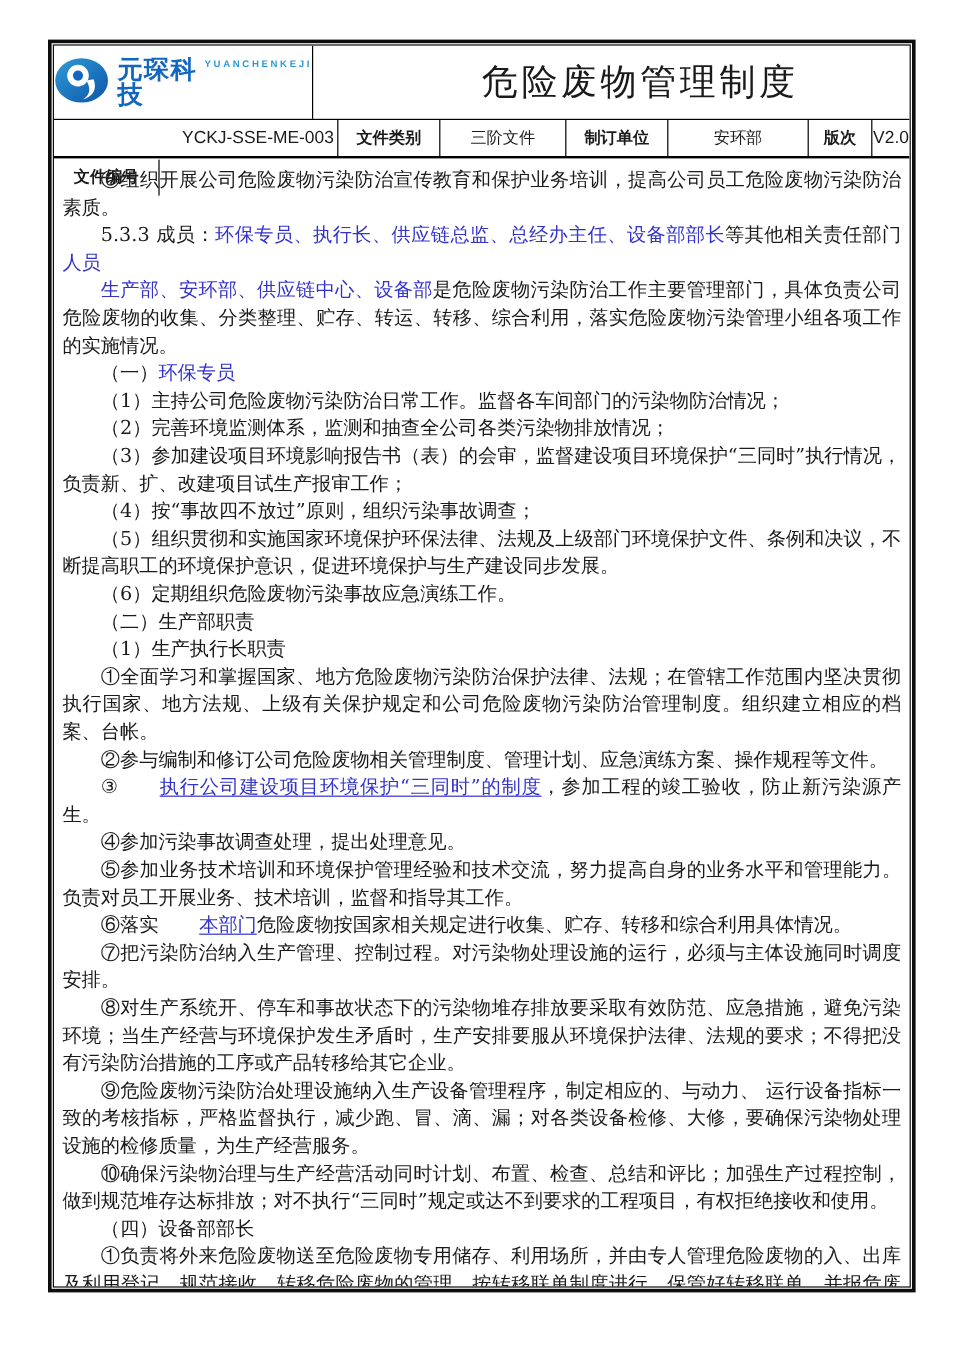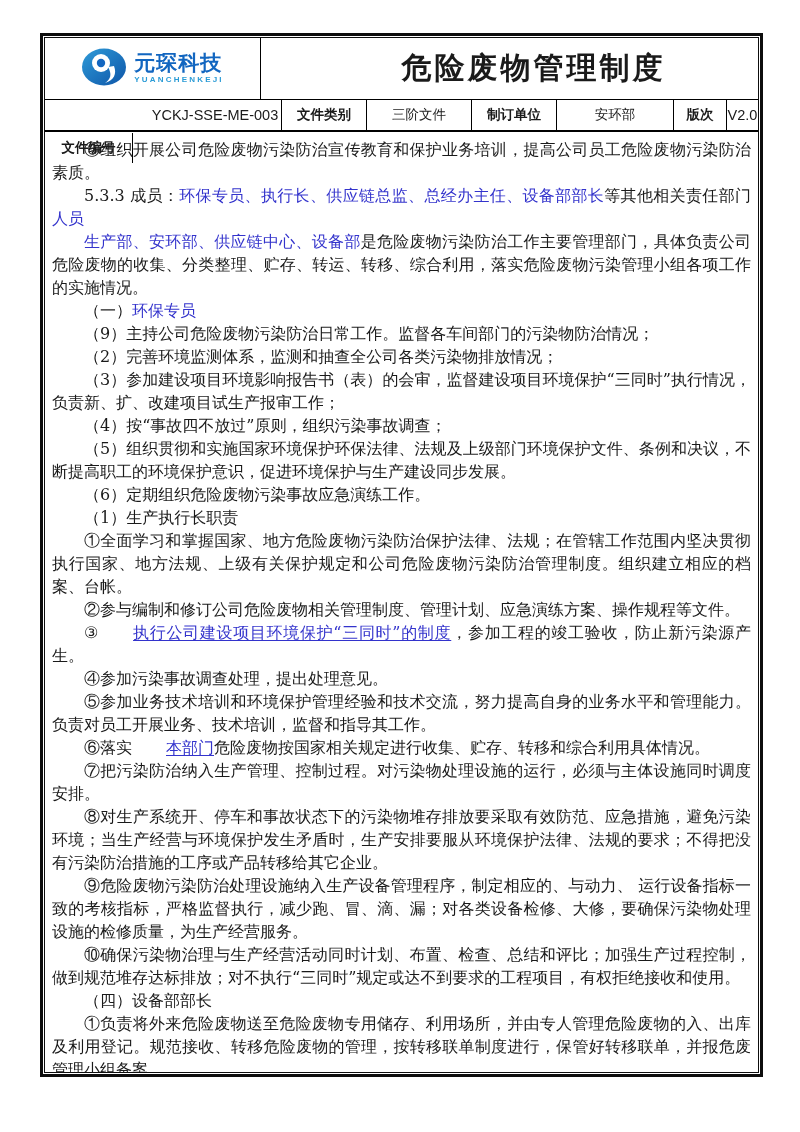--- a/index.html
+++ b/index.html
@@ -19,31 +19,31 @@
     background: #fff;
   }
   .frame-inner { border: 1px solid #0d0d0d; height: 100%; overflow: hidden; }
 
   
   .hdr-row1 { display: flex; height: 62px; border-bottom: 1px solid #000; }
   .logo-cell {
     width: 216px; border-right: 1px solid #000;
     display: flex; align-items: center; justify-content: center; gap: 7px;
   }
-  .logo-texts { display: flex; flex-direction: column; line-height: 1; }
+  .logo-texts { display: flex; flex-direction: row; line-height: 1; }
   .logo-cn {
     font-family: "DejaVu Sans", "Liberation Sans", sans-serif;
     font-weight: bold; font-size: 21px; color: #1266c0; letter-spacing: 1px;
   }
   .logo-en {
     font-family: "Liberation Sans", sans-serif;
     font-size: 8px; color: #2a9bd6; letter-spacing: 2.2px; margin-top: 2px; font-weight: bold;
   }
   .title-cell { flex: 1; display: flex; align-items: center; justify-content: center; }
-  .doc-title { font-size: 30px; font-weight: bold; letter-spacing: 3px; margin-left: 48px; }
+  .doc-title { font-size: 30px; font-weight: normal; letter-spacing: 3px; margin-left: 48px; }
 
   .hdr-row2 { display: flex; height: 32px; border-bottom: 2px solid #000; font-size: 13.5px; }
   .hdr-row2 .cell {
     display: flex; align-items: center; justify-content: center;
     border-right: 1px solid #000; height: 100%; text-align: center;
   }
   .hdr-row2 .cell:last-child { border-right: none; }
   .c-label { font-weight: 600; }
   .mono-val { font-family: "Liberation Sans", sans-serif; font-size: 14.5px; }
   .w1 { width: 88px; margin-top: 33px; } .w2 { width: 133px; margin-left: 16px; } .w3 { width: 85px; }
@@ -101,26 +101,27 @@
       <div class="cell w6">安环部</div>
       <div class="cell w7 c-label">版次</div>
       <div class="cell w8 mono-val">V2.0</div>
     </div>
 
     <div class="doc-body">
         <p class="para"><span>⑥组织开展公司危险废物污染防治宣传教育和保护业务培训，提高公司员工危险废物污染防治素质。</span></p>
         <p class="para"><span>5.3.3 成员：</span><span class="blue">环保专员、执行长、供应链总监、总经办主任、设备部部长</span><span>等其他相关责任部门</span><span class="blue">人员</span></p>
         <p class="para"><span class="blue">生产部、安环部、供应链中心、设备部</span><span>是危险废物污染防治工作主要管理部门，具体负责公司危险废物的收集、分类整理、贮存、转运、转移、综合利用，落实危险废物污染管理小组各项工作的实施情况。</span></p>
         <p class="para"><span>（一）</span><span class="blue">环保专员</span></p>
-        <p class="para"><span>（9）主持公司危险废物污染防治日常工作。监督各车间部门的污染物防治情况；</span></p>
+        <p class="para"><span>（1）主持公司危险废物污染防治日常工作。监督各车间部门的污染物防治情况；</span></p>
         <p class="para"><span>（2）完善环境监测体系，监测和抽查全公司各类污染物排放情况；</span></p>
         <p class="para"><span>（3）参加建设项目环境影响报告书（表）的会审，监督建设项目环境保护“三同时”执行情况，负责新、扩、改建项目试生产报审工作；</span></p>
         <p class="para"><span>（4）按“事故四不放过”原则，组织污染事故调查；</span></p>
         <p class="para"><span>（5）组织贯彻和实施国家环境保护环保法律、法规及上级部门环境保护文件、条例和决议，不断提高职工的环境保护意识，促进环境保护与生产建设同步发展。</span></p>
         <p class="para"><span>（6）定期组织危险废物污染事故应急演练工作。</span></p>
+        <p class="para"><span>（二）生产部职责</span></p>
         <p class="para"><span>（1）生产执行长职责</span></p>
         <p class="para"><span>①全面学习和掌握国家、地方危险废物污染防治保护法律、法规；在管辖工作范围内坚决贯彻执行国家、地方法规、上级有关保护规定和公司危险废物污染防治管理制度。组织建立相应的档案、台帐。</span></p>
         <p class="para"><span>②参与编制和修订公司危险废物相关管理制度、管理计划、应急演练方案、操作规程等文件。</span></p>
         <p class="para"><span>③</span><span class="blue ul">执行公司建设项目环境保护“三同时”的制度</span><span>，参加工程的竣工验收，防止新污染源产生。</span></p>
         <p class="para"><span>④参加污染事故调查处理，提出处理意见。</span></p>
         <p class="para"><span>⑤参加业务技术培训和环境保护管理经验和技术交流，努力提高自身的业务水平和管理能力。负责对员工开展业务、技术培训，监督和指导其工作。</span></p>
         <p class="para"><span>⑥落实</span><span class="blue ul">本部门</span><span>危险废物按国家相关规定进行收集、贮存、转移和综合利用具体情况。</span></p>
         <p class="para"><span>⑦把污染防治纳入生产管理、控制过程。对污染物处理设施的运行，必须与主体设施同时调度安排。</span></p>
         <p class="para"><span>⑧对生产系统开、停车和事故状态下的污染物堆存排放要采取有效防范、应急措施，避免污染环境；当生产经营与环境保护发生矛盾时，生产安排要服从环境保护法律、法规的要求；不得把没有污染防治措施的工序或产品转移给其它企业。</span></p>
         <p class="para"><span>⑨危险废物污染防治处理设施纳入生产设备管理程序，制定相应的、与动力、 运行设备指标一致的考核指标，严格监督执行，减少跑、冒、滴、漏；对各类设备检修、大修，要确保污染物处理设施的检修质量，为生产经营服务。</span></p>

